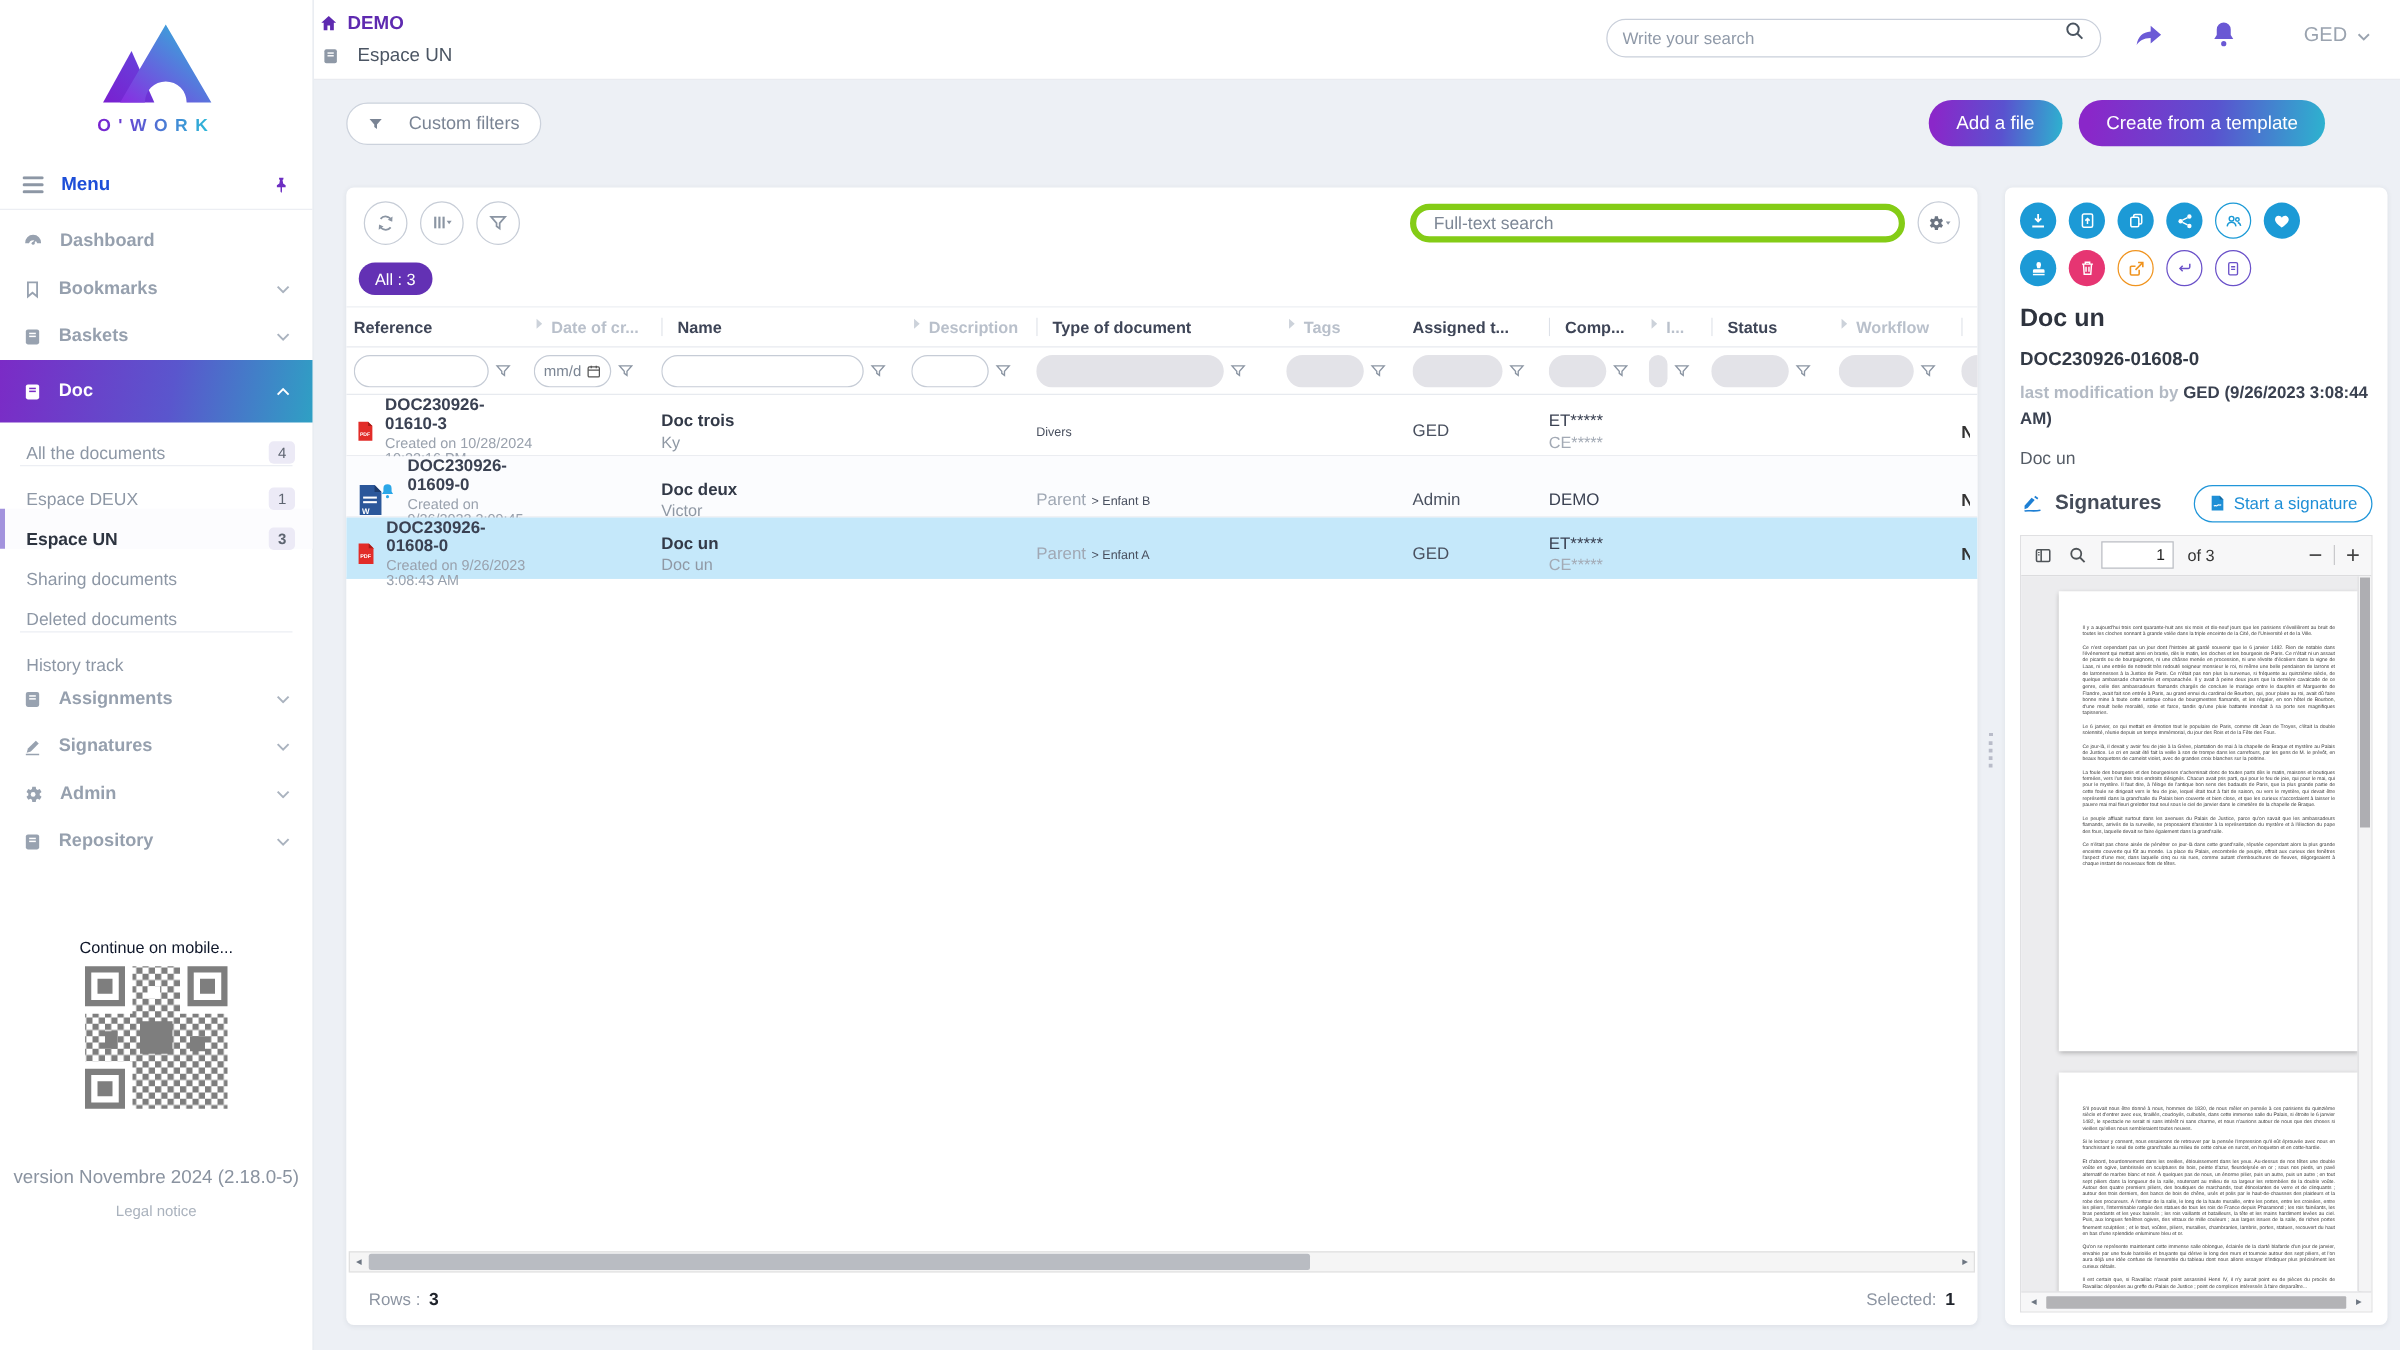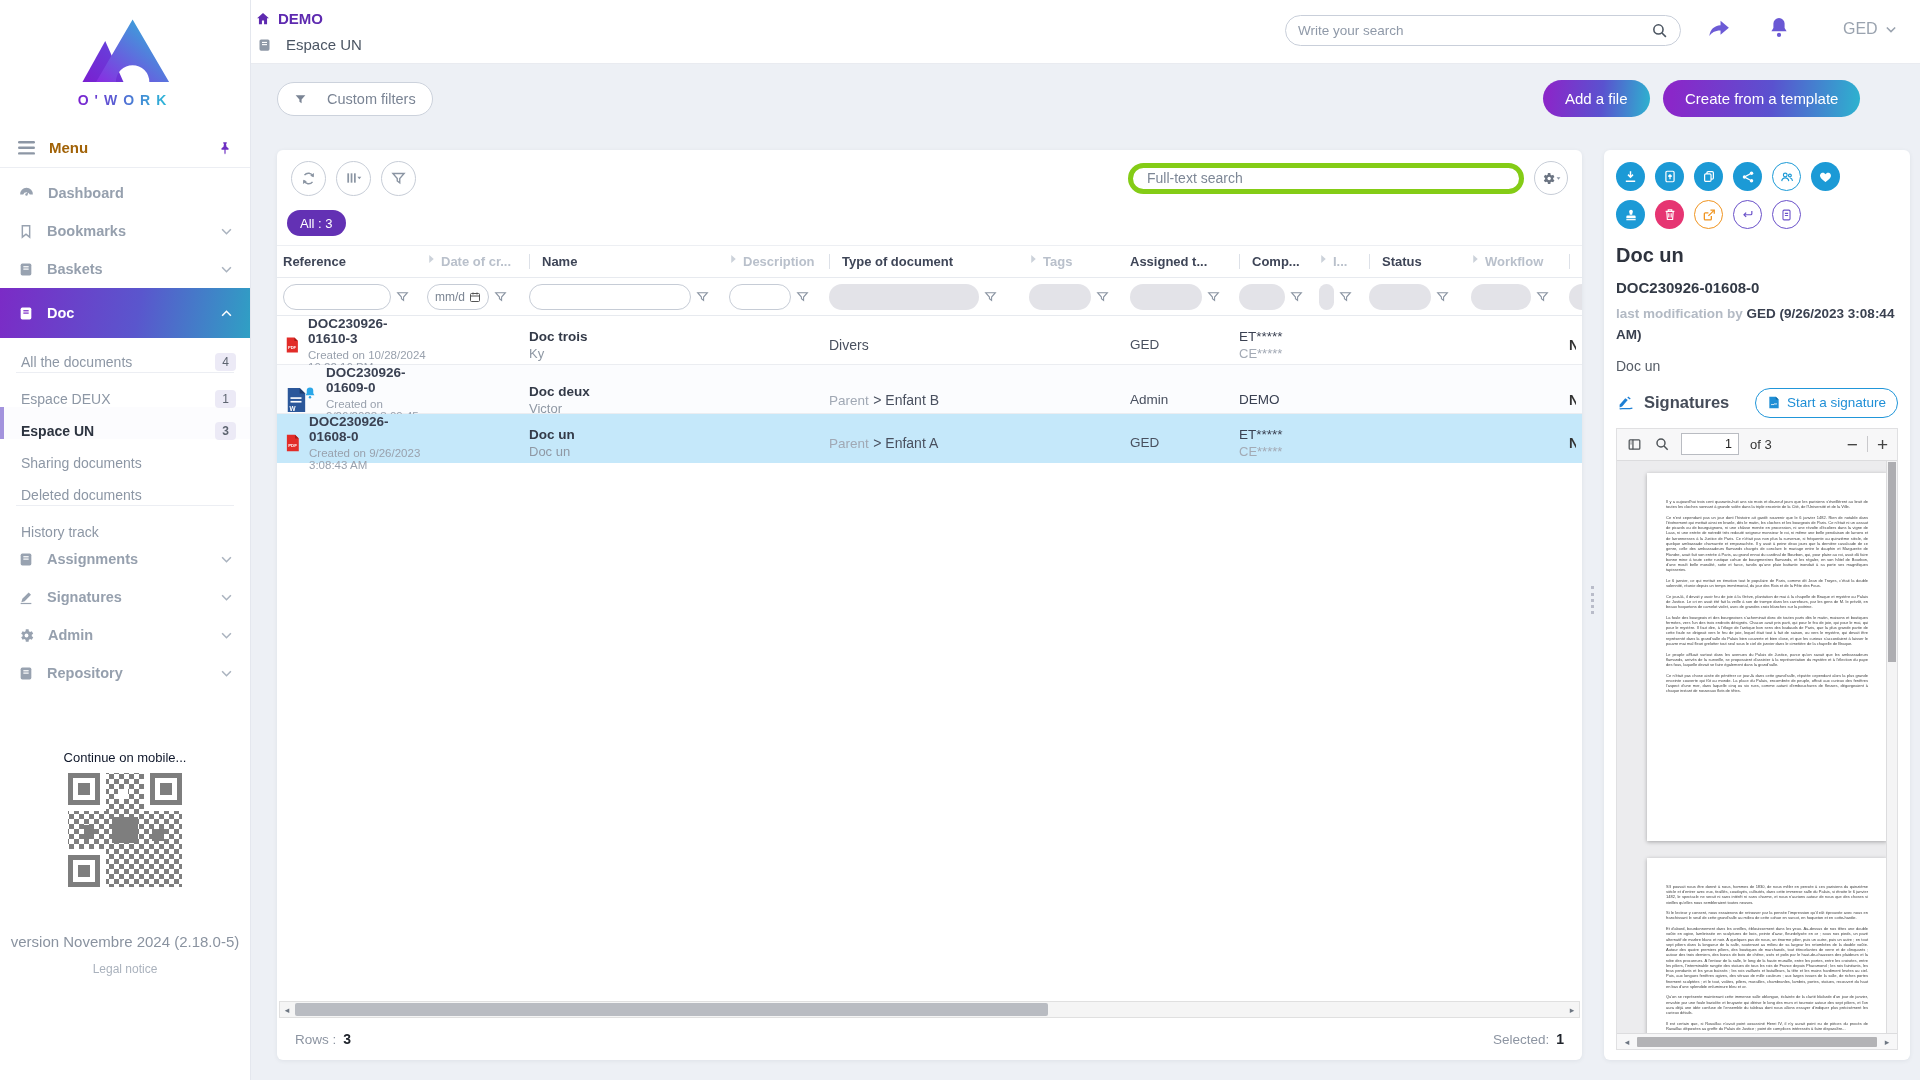--- a/index.html
+++ b/index.html
@@ -4,41 +4,41 @@
 <style>
   *{box-sizing:border-box;margin:0;padding:0}
   html,body{width:1920px;height:1080px}
   body{font-family:"Liberation Sans","DejaVu Sans",sans-serif;background:#edf0f5;position:relative;overflow:hidden;color:#3c4355}
   svg{display:block}
 
   
   .sidebar{position:absolute;left:0;top:0;width:251px;height:1080px;background:#fff;border-right:1px solid #e4e7ee;display:flex;flex-direction:column;z-index:5}
   .logo-wrap{padding:12px 0 6px;display:flex;flex-direction:column;align-items:center}
   .logo-text{margin-top:4px;font-size:14px;font-weight:700;letter-spacing:6px;background:linear-gradient(90deg,#7a1fd0,#27c0d8);-webkit-background-clip:text;background-clip:text;color:transparent}
-  .menu-row{height:40px;margin-top:14px;display:flex;align-items:center;padding:0 18px;border-bottom:1px solid #eceef3;color:#a16207;font-size:15px;font-weight:600;gap:14px}
+  .menu-row{height:40px;margin-top:14px;display:flex;align-items:center;padding:0 18px;border-bottom:1px solid #eceef3;color:#1d4ed8;font-size:15px;font-weight:600;gap:14px}
   .menu-row .grow{flex:1}
   .nav{padding-top:6px}
   .nav-item{height:38px;display:flex;align-items:center;gap:13px;padding:0 18px;color:#96a0ae;font-size:14.5px;font-weight:600;cursor:pointer}
   .nav-item .chev{margin-left:auto;color:#aab3bf}
   .nav-item.active{height:50px;background:linear-gradient(100deg,#7b2bc6 0%,#5a56cd 55%,#2fa0c4 100%);color:#fff;font-weight:700}
   .nav-item.active .chev{color:#fff}
   .sub-item{height:32px;display:flex;align-items:center;padding:16px 14px 0 17px;color:#8d97a5;font-size:14px;cursor:pointer;border-left:4px solid transparent}
   .sub-item.active{color:#2d3440;font-weight:700;border-left-color:#a393dd;background:#fcfcfe}
   .sub-item .badge{margin-left:auto;background:#eceaf6;color:#5d6470;font-size:12px;border-radius:4px;padding:2px 7px}
   .sub-sep{border-bottom:1px solid #eceef3;margin:2px 16px}
   .side-foot{margin-top:auto;margin-bottom:104px;display:flex;flex-direction:column;align-items:center}
   .mobile-hint{font-size:13px;color:#0f172a;margin-bottom:4px}
   .version{font-size:15px;color:#8a93a0;margin-top:42px}
   .legal{font-size:12px;color:#aab2bd;margin-top:12px}
 
   
   .topbar{position:absolute;left:251px;top:0;width:1669px;height:64px;background:#fff;border-bottom:1px solid #e9ebf0}
   .crumb-home{position:absolute;left:4px;top:10px;display:flex;align-items:center;gap:7px;color:#5e2ab0;font-weight:700;font-size:15px}
   .crumb-space{position:absolute;left:6px;top:36px;display:flex;align-items:center;gap:14px;color:#4b5563;font-size:15px}
-  .top-search{position:absolute;left:1034px;top:15px;width:396px;height:31px;border:1px solid #c9cfda;border-radius:16px;display:flex;align-items:center;padding:0 12px}
+  .top-search{position:absolute;left:1034px;top:15px;width:396px;height:31px;border:1px solid #c9cfda;border-radius:16px;display:flex;padding:0 12px}
   .top-search input{flex:1;border:0;outline:0;font-size:13.5px;color:#444;background:transparent;font-family:inherit}
   .top-search input::placeholder{color:#8f99a8}
   .ico-btn{background:none;border:0;cursor:pointer;padding:0}
   .top-share{position:absolute;left:1455px;top:16px;color:#6c5bd6}
   .top-bell{position:absolute;left:1516px;top:14px;color:#6a58d4}
   .top-user{position:absolute;left:1592px;top:20px;display:flex;align-items:center;gap:8px;color:#9aa3af;font-size:16px;cursor:pointer}
 
   
   .btn-filters{position:absolute;left:277px;top:82px;height:34px;border:1px solid #ccd2dc;border-radius:17px;background:#fff;display:flex;align-items:center;gap:20px;padding:0 16px;color:#7a8494;font-size:14.5px;cursor:pointer;font-family:inherit}
   .btn-grad{position:absolute;top:80px;height:37px;border:0;border-radius:19px;background:linear-gradient(95deg,#8a27c9 5%,#5a52cf 55%,#2db3cf 100%);color:#fff;font-size:15px;padding:0 22px;cursor:pointer;font-family:inherit}
@@ -68,21 +68,21 @@
 
   .trow{height:49px;border-bottom:1px solid #ebedf1;cursor:pointer}
   .trow.alt{background:#fbfcfe}
   .trow.sel{background:#c5e8fa;border-bottom-color:#c5e8fa}
   .refcell{display:flex;align-items:center;gap:9px;padding-left:2px}
   .refmain{font-size:13.5px;font-weight:700;color:#3a4152}
   .refsub{font-size:11.5px;color:#99a1ad;margin-top:3px}
   .nmain{font-size:13.5px;font-weight:700;color:#333a48}
   .nsub{font-size:13px;color:#8f98a4;margin-top:2px}
   .tpath{color:#a0a8b4;font-size:13.5px}
-  .tval{color:#49505f;font-size:14px}
+  .tval{color:#49505f;font-size:10px}
   .acell{color:#49505f;font-size:13.5px}
   .cmain{color:#3a4152;font-size:13.5px}
   .csub{color:#a3aab5;font-size:13px;margin-top:2px}
   .ycell{overflow:hidden}
   .yclip{display:block;width:7px;overflow:hidden;font-weight:700;color:#333;font-size:14px}
 
   .tspacer{flex:1}
   .hscroll{height:17px;margin:0 2px;background:#f5f5f5;border:1px solid #e0e0e0;display:flex;align-items:center}
   .harrow{width:14px;height:15px;display:flex;align-items:center;justify-content:center;color:#6d7682;font-size:9px;cursor:pointer;flex:none}
   .hthumb{height:13px;width:58%;background:#b9bcc2;border-radius:2px;margin-left:1px;cursor:grab}

